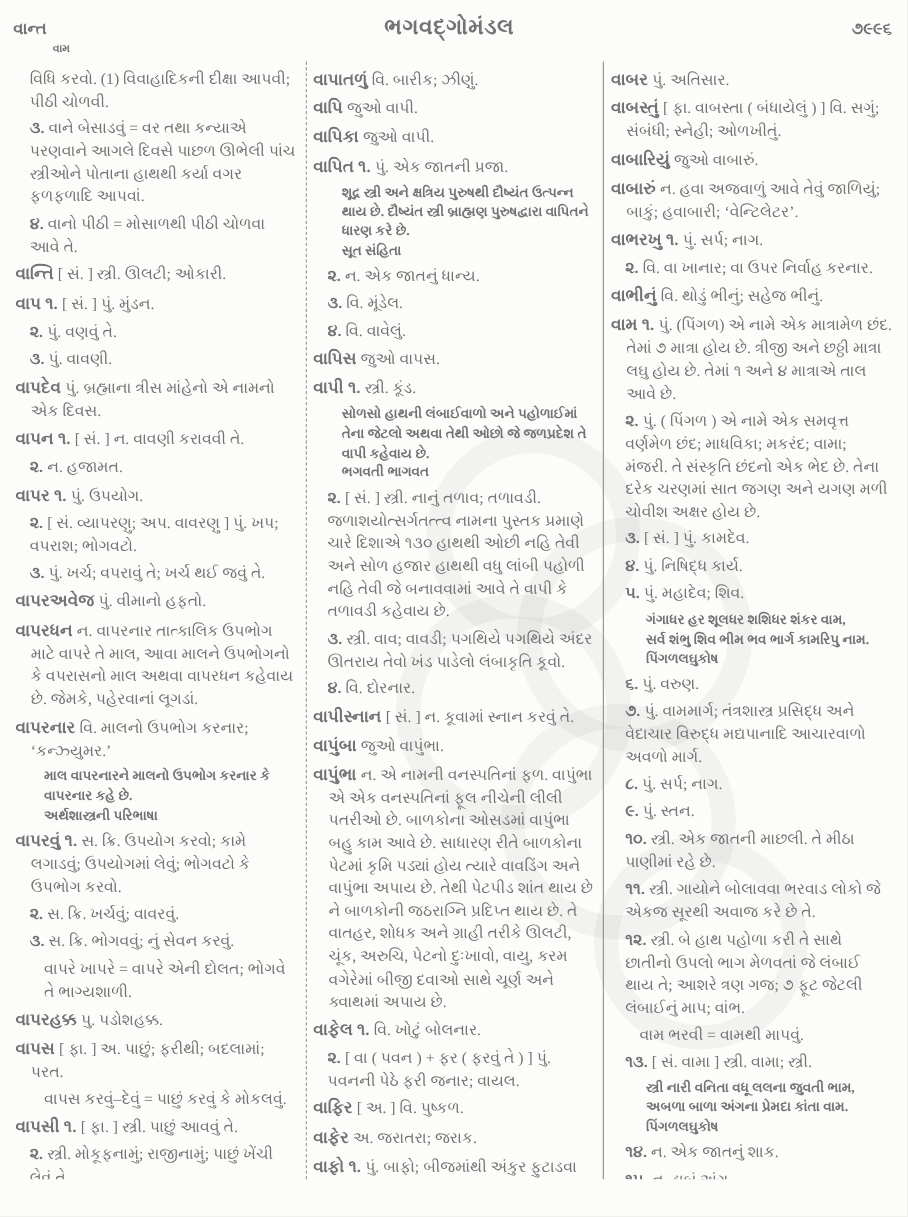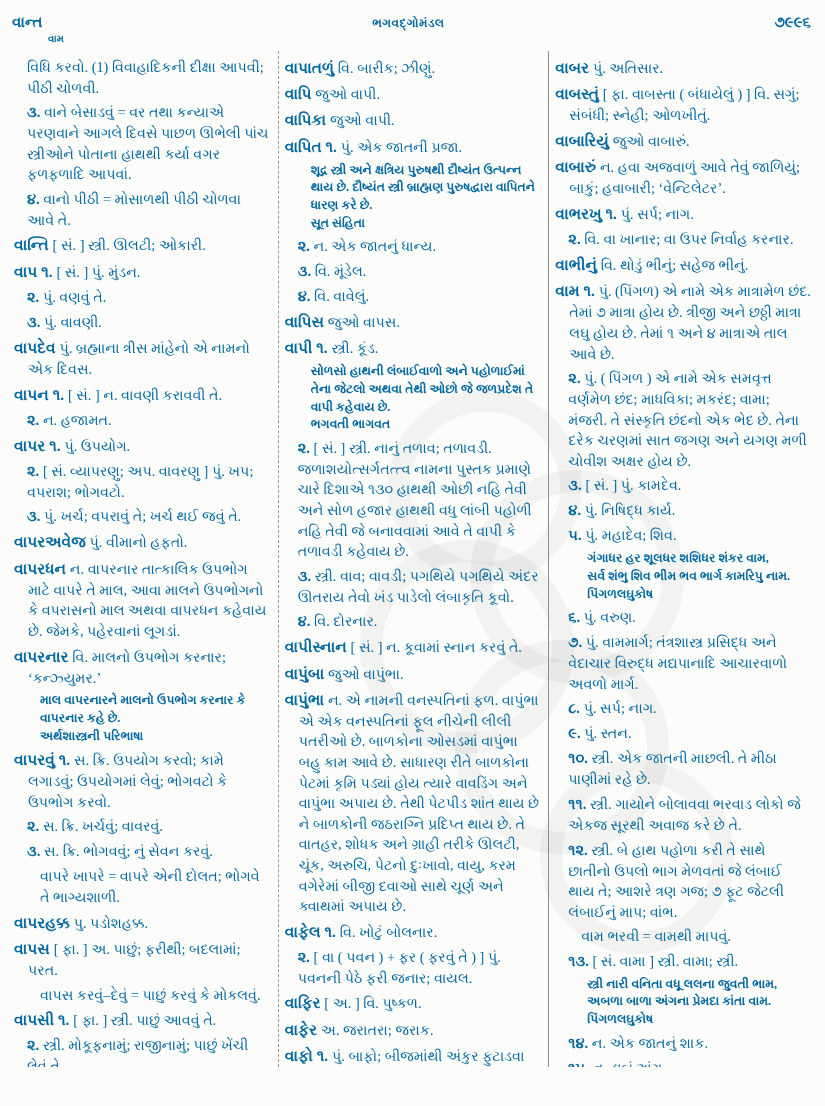--- a/index.html
+++ b/index.html
@@ -1,36 +1,36 @@
 <!DOCTYPE html>
 <html lang="gu"><head>
 <meta charset="utf-8">
 <style>
   html,body{margin:0;padding:0;background:#e8e8e4;}
   .page{
     position:relative;
     width:825px;height:1106px;
     margin:0 auto;
     background:#fcfcfa;
-    color:#0369a1;
+    color:#737373;
     font-family:"Liberation Serif","DejaVu Serif",serif;
     overflow:hidden;
     box-sizing:border-box;
   }
   
   .watermark{position:absolute;inset:0;pointer-events:none;}
   .ring{position:absolute;border-radius:50%;border:22px solid rgba(60,60,55,0.05);}
   
   .header{
     padding:14px 14px 2px 12px;
     position:relative;z-index:2;
     font-weight:bold;font-size:15px;
   }
   .header-row{display:flex;justify-content:space-between;align-items:baseline;}
-  .header-title{font-size:12px;letter-spacing:.5px;text-align:center;}
+  .header-title{font-size:20px;letter-spacing:.5px;text-align:center;}
   .header-guide2{margin-top:2px;font-size:10px;margin-left:36px;}
   
   .cols{
     position:relative;z-index:2;
     display:flex;align-items:stretch;
     padding:4px 6px 0 8px;height:1020px;box-sizing:border-box;
   }
   .col{flex:1 1 0;padding:2px 8px 0 6px;box-sizing:border-box;overflow:hidden;}
   .col.c2{border-left:1px dashed #9a9a94;}
   .col.c3{border-left:1px solid #8d8d87;}

